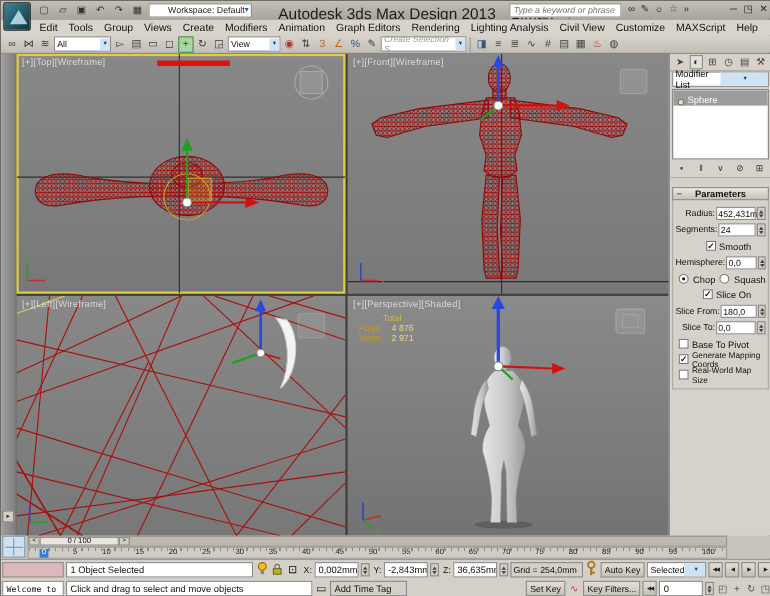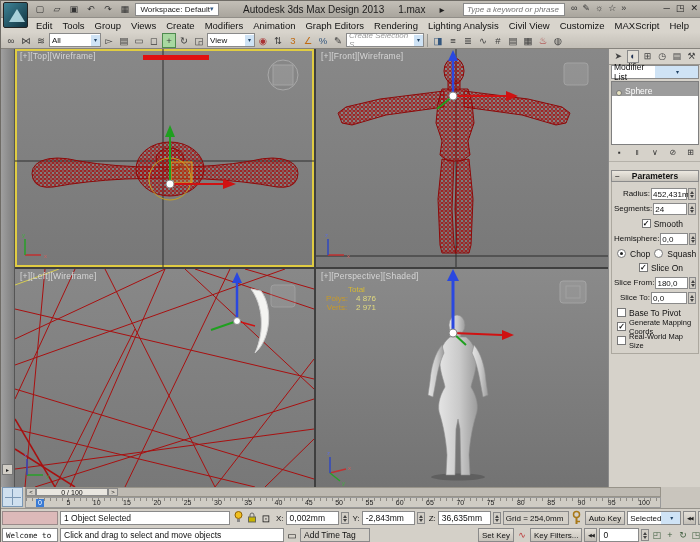--- a/index.html
+++ b/index.html
@@ -9,24 +9,24 @@
 
   
   .titlebar{position:absolute;left:0;top:0;width:700px;height:17px;
     background:linear-gradient(#c3bfb7,#a9a59d);border-bottom:1px solid #918e88}
   .appicon{position:absolute;left:2px;top:1px;width:25px;height:26px;z-index:9;
     background:linear-gradient(135deg,#3e8396,#10323f);border:1px solid #222;border-radius:2px}
   .appicon::after{content:"";position:absolute;left:5px;top:6px;width:0;height:0;
     border-left:8px solid transparent;border-right:8px solid transparent;border-bottom:13px solid #bfe6ef;opacity:.85}
   .qat{position:absolute;left:32px;top:1px;display:flex;align-items:center;gap:3px}
   .qbtn{width:14px;height:14px;line-height:14px;text-align:center;font-size:9px;color:#333}
-  .wsdd{width:84px;height:13px;background:#fff;border:1px solid #8a8a8a;display:flex;align-items:center;
-    justify-content:center;padding:0 2px;font-size:8px;color:#222}
+  .wsdd{width:94px;height:13px;background:#fff;border:1px solid #8a8a8a;display:flex;align-items:center;
+    justify-content:flex-end;padding:0 2px;font-size:8px;color:#222}
   .wsdd .arr{color:#335a85;font-size:7px}
-  .titletext{position:absolute;left:242px;top:3px;font-size:10px;color:#1c1c1c;display:flex;gap:14px}
+  .titletext{position:absolute;left:252px;top:3px;font-size:14px;color:#1c1c1c;display:flex;gap:14px}
   .searchbox{position:absolute;left:462px;top:2px;width:102px;height:13px;background:#fff;border:1px solid #8a8a8a;
     font-style:italic;font-size:8px;color:#8a8a8a;padding:0 3px;font-family:"Liberation Sans",sans-serif}
   .utilicons{position:absolute;left:570px;top:2px;display:flex;gap:5px;font-size:9px;color:#333}
   .winbtns{position:absolute;right:3px;top:2px;display:flex;gap:6px;font-size:9px;color:#222}
 
   
   .menubar{position:absolute;left:0;top:17px;width:700px;height:14px;background:#d8d4cc;
     display:flex;align-items:center;padding-left:30px}
   .menu-item{padding:0 5px;font-size:9.5px;color:#111;white-space:nowrap}
 
@@ -117,21 +117,21 @@
   
   .statusbar{position:absolute;left:0;top:507px;width:700px;height:35px;background:#d4d0c8;border-top:1px solid #96938c}
   .srow{position:absolute;left:1px;display:flex;align-items:center;gap:2px;height:16px}
   .srow1{top:1px}.srow2{top:18px}
   .sunken{background:#fff;border:1px solid #8a8a8a;height:14px;font-size:8.5px;line-height:13px;padding:0 3px;overflow:hidden;white-space:nowrap}
   .listener{width:56px;background:#dcb9b9;border:1px solid #9a8a8a;height:14px}
   .welcome{width:56px;font-family:"DejaVu Sans Mono",monospace;font-size:7.5px}
   .selstat{width:170px}
   .prompt{width:224px}
   .slab{font-size:8px;margin-left:2px}
-  .sfld{width:53px}
+  .sfld{width:40px}
   .gridbox{width:66px;background:#d4d0c8;border:1px solid #8a8a8a;height:14px;font-size:8px;line-height:13px;padding:0 2px}
   .sbtn2{height:14px;background:linear-gradient(#e4e0d8,#c6c2ba);border:1px solid #8a8a8a;font-size:8px;line-height:13px;padding:0 3px;white-space:nowrap}
   .seldd{width:54px;background:#fff;border:1px solid #8a8a8a;height:14px;font-size:8px;display:flex;align-items:center}
   .seldd span{flex:1;padding-left:2px}
   .seldd .arr{width:10px;height:12px;background:#cfe3f5;color:#246;font-size:6px;text-align:center;line-height:12px}
   .pbtn{width:13px;height:14px;background:linear-gradient(#e4e0d8,#c2beb6);border:1px solid #8a8a8a;
     font-size:5px;line-height:12px;text-align:center;color:#222;letter-spacing:-1px}
   .navic{width:11px;height:14px;font-size:9px;line-height:14px;text-align:center;color:#3c5c3c}
   .miniic{width:12px;text-align:center}
   .icn-curve{color:#b33;font-size:9px}

